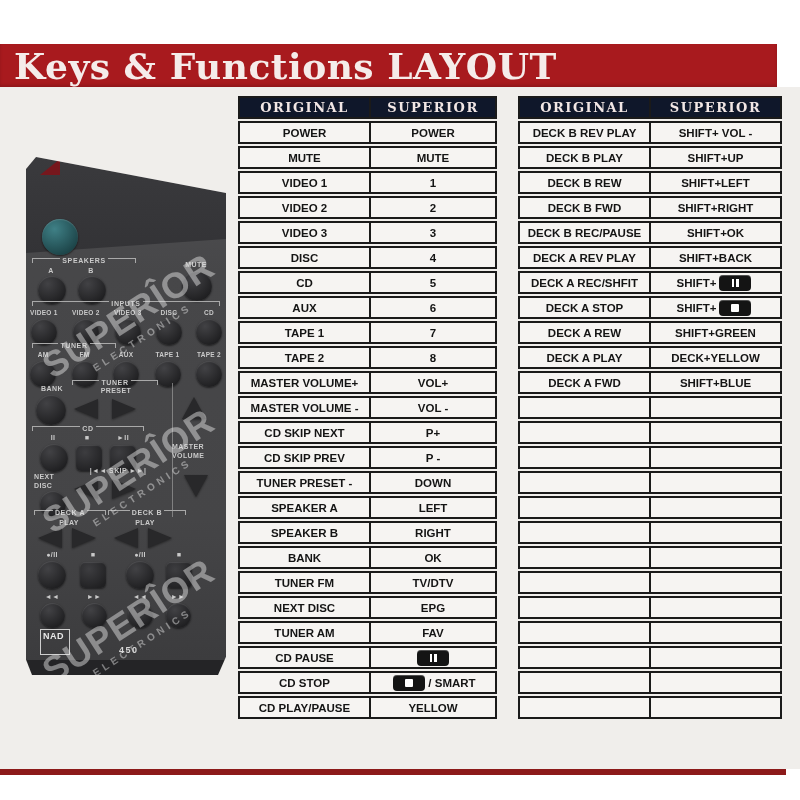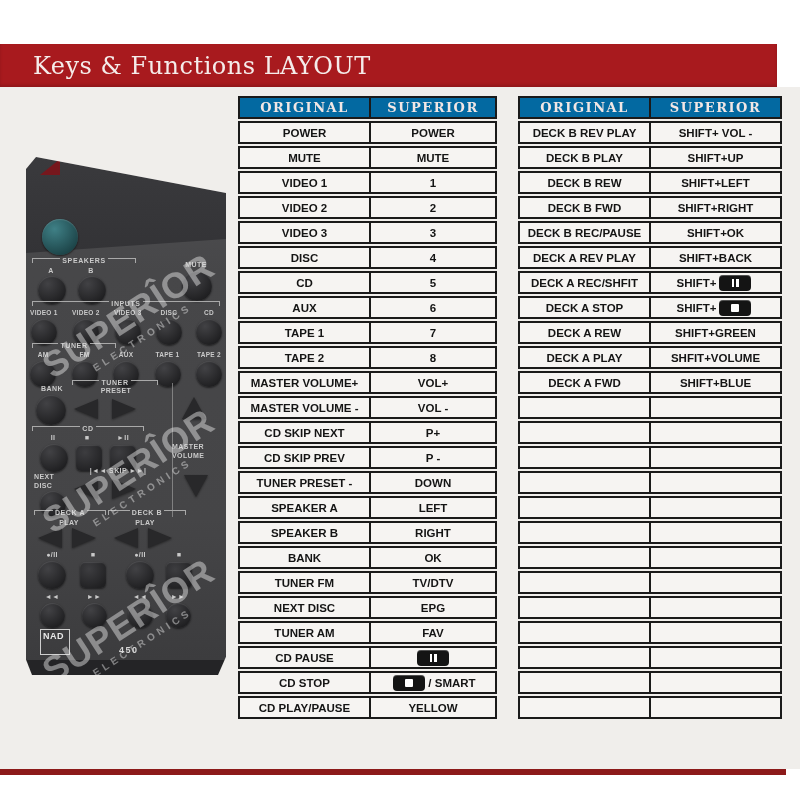--- a/index.html
+++ b/index.html
@@ -7,22 +7,22 @@
     width:800px;height:800px;position:relative;background:#ffffff;
     font-family:"Liberation Sans",sans-serif;overflow:hidden;
   }
   
   .banner{
     position:absolute;left:0;top:44px;width:777px;height:43px;
     background:#a81a1e;display:flex;align-items:center;
     box-shadow:inset 0 -2px 3px rgba(0,0,0,.15);
   }
   .banner .title{
-    padding-left:33px;color:#f5ecea;font-family:"DejaVu Serif",serif;
-    font-weight:normal;font-size:24px;letter-spacing:.5px;white-space:nowrap;
+    padding-left:14px;color:#f5ecea;font-family:"DejaVu Serif",serif;
+    font-weight:bold;font-size:36px;letter-spacing:.5px;white-space:nowrap;
   }
   
   .content{
     position:absolute;left:0;top:87px;width:800px;height:682px;background:#f0eeeb;
   }
   .divider{
     position:absolute;left:0;top:769px;width:786px;height:6px;background:#8c1a1a;
   }
   
   .maptable{position:absolute;top:96px;}
@@ -30,21 +30,21 @@
   #table-right{left:518px;width:264px;}
   .mrow{
     box-sizing:border-box;height:23px;margin-bottom:2px;display:flex;
     border:2px solid #1a1a1a;background:#f6f4f2;
   }
   .mrow .cell{
     flex:1;display:flex;align-items:center;justify-content:center;
     font-weight:700;font-size:11.5px;color:#141414;white-space:nowrap;overflow:hidden;
   }
   .mrow .cell.left{flex:none;width:129px;border-right:2px solid #1a1a1a;}
-  .mrow.head{background:#0369a1;}
+  .mrow.head{background:#0f172a;}
   .mrow.head .cell{
     color:#f2e7e5;font-family:"DejaVu Serif",serif;font-size:13px;letter-spacing:1.5px;
   }
   .keycap{
     display:inline-flex;align-items:center;justify-content:center;
     width:32px;height:16px;border-radius:4px;background:#141414;
     box-shadow:inset 0 1px 0 rgba(255,255,255,.25);margin:0 3px;flex:none;
   }
   .g-pause{display:flex;gap:2px;}
   .g-pause i{display:block;width:2.5px;height:8px;background:#ffffff;}
@@ -454,21 +454,21 @@
           <span class="g-stop"></span>
         </span>
       </div>
     </div>
     <div class="mrow">
       <div class="cell left">DECK A REW</div>
       <div class="cell">SHIFT+GREEN</div>
     </div>
     <div class="mrow">
       <div class="cell left">DECK A PLAY</div>
-      <div class="cell">SHFIT+VOLUME</div>
+      <div class="cell">DECK+YELLOW</div>
     </div>
     <div class="mrow">
       <div class="cell left">DECK A FWD</div>
       <div class="cell">SHIFT+BLUE</div>
     </div>
     <div class="mrow">
       <div class="cell left"></div>
       <div class="cell"></div>
     </div>
     <div class="mrow">

